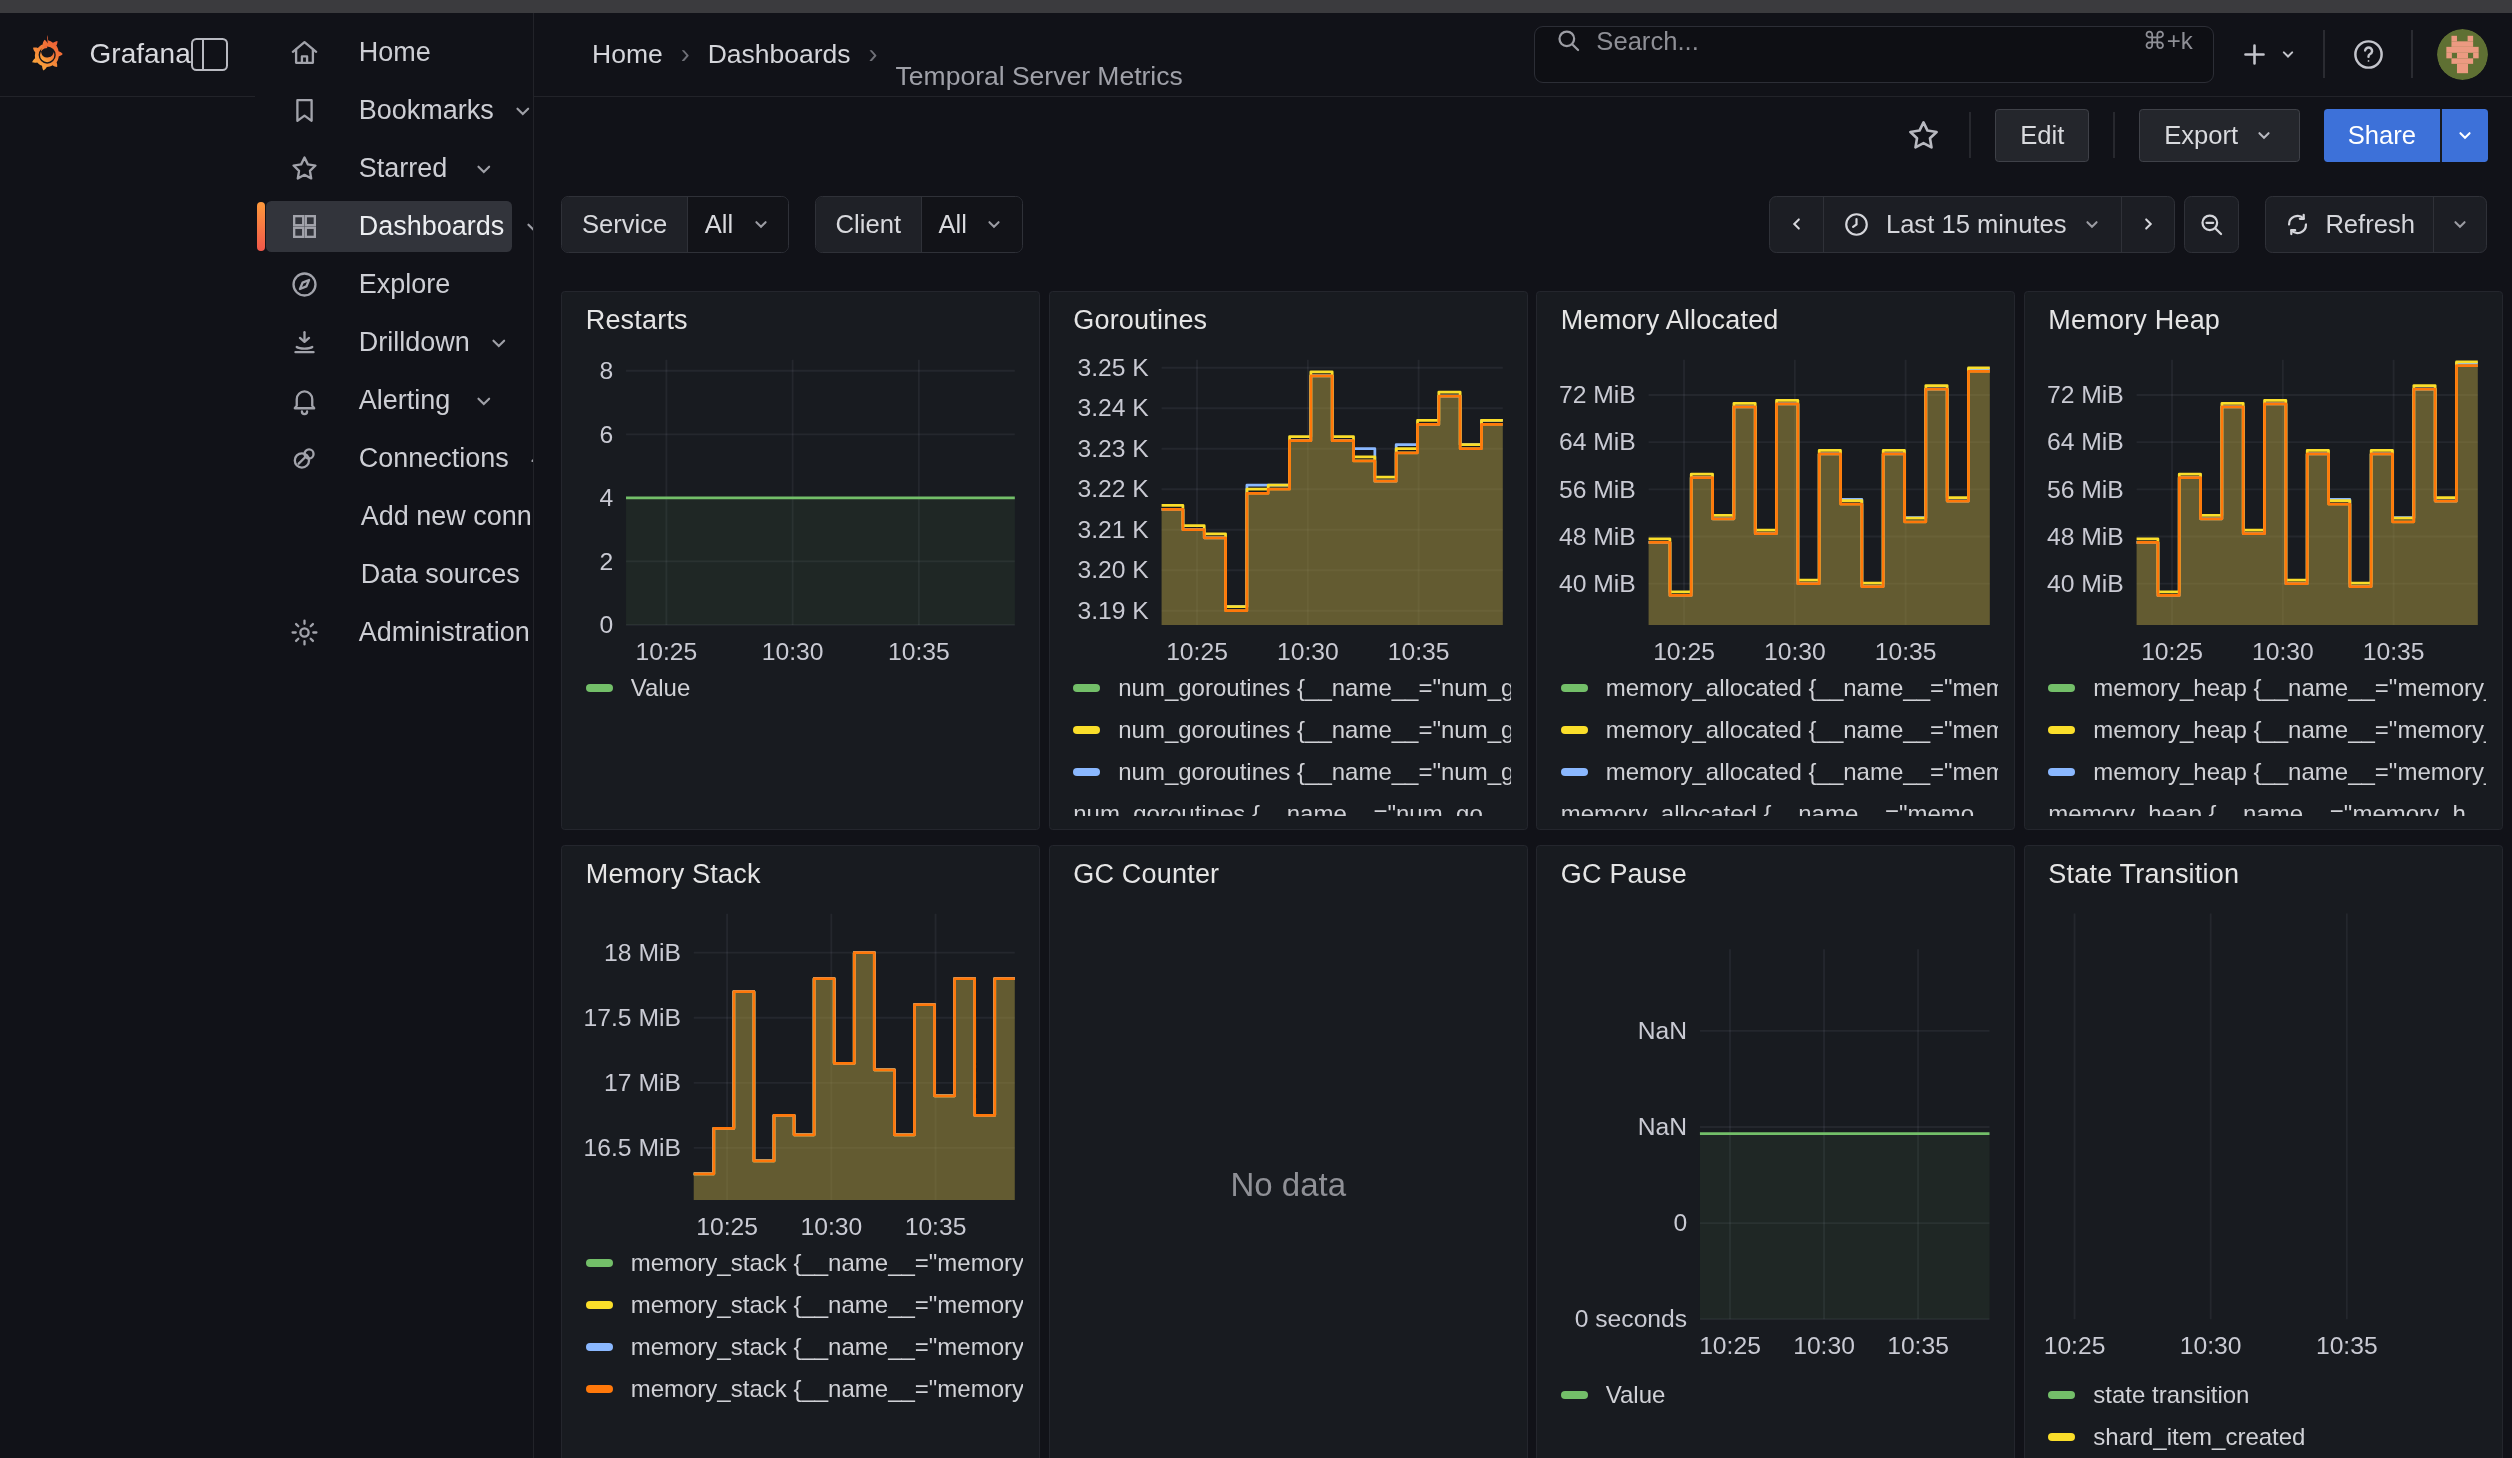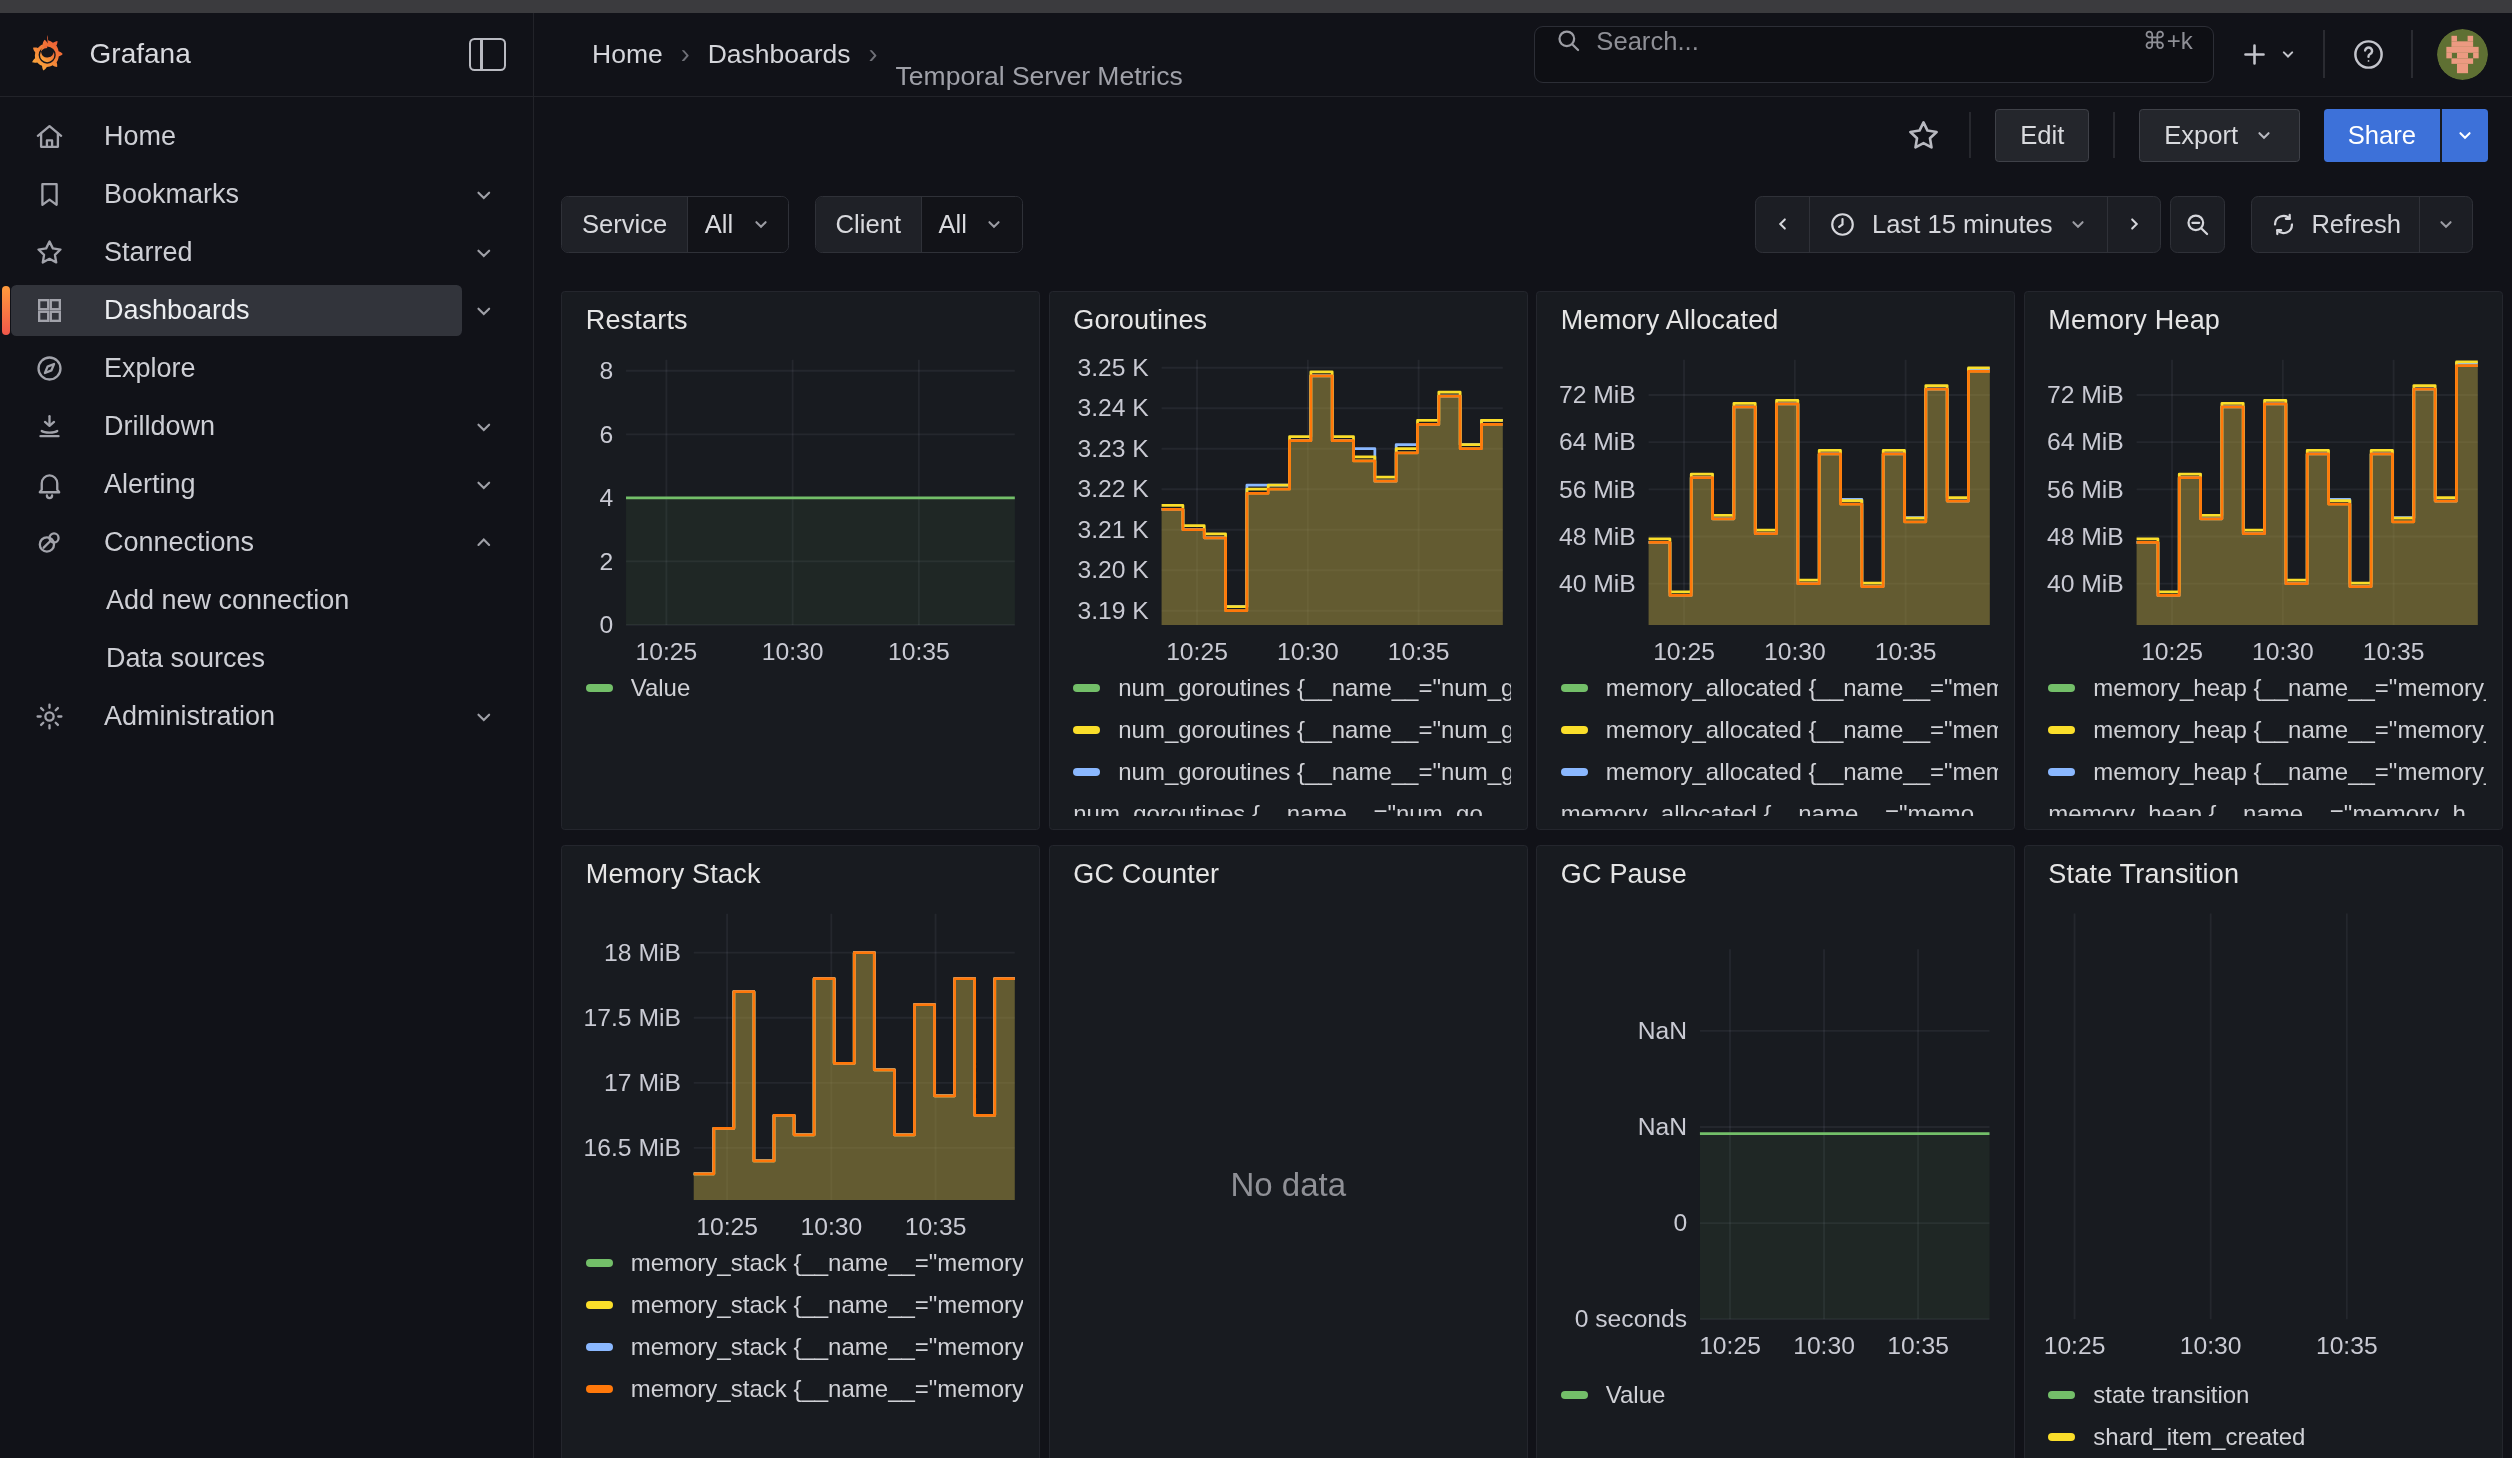--- a/index.html
+++ b/index.html
@@ -5,21 +5,21 @@
   * { box-sizing: border-box; }
   html,body { margin:0; padding:0; background:#000; }
   .screen {
     width:2512px; height:1458px; position:relative; overflow:hidden;
     background:#111218; font-family:"Liberation Sans", sans-serif; color:#d5d6db;
   }
   .top-strip { height:12.8px; background:#3b3b3e; }
   .chrome { display:flex; height:1445px; }
 
   
-  .left-col { width:534px; flex:none; border-right:1.8px solid #222329; display:flex; flex-direction:column; background:#111218; }
+  .left-col { width:534px; flex:none; border-right:1.8px solid #222329; display:flex; flex-direction:row; background:#111218; }
   .brand-row { height:84px; flex:none; display:flex; align-items:center; padding:0 27px 0 25.6px; border-bottom:1.8px solid #222329; }
   .brand-logo { width:42px; height:42px; flex:none; }
   .brand-name { font-size:28px; font-weight:500; margin-left:22px; color:#d8d9de; }
   .dock-icon { margin-left:auto; width:37px; height:33px; border:2.7px solid #b9bac1; border-radius:5.5px; position:relative; }
   .dock-icon::after { content:""; position:absolute; left:9px; top:0; bottom:0; width:2.7px; background:#b9bac1; }
 
   .sidebar { flex:1; padding-top:11px; overflow:hidden; }
   .nav-row { height:58px; display:flex; align-items:center; position:relative; padding:0 27px 0 11px; }
   .nav-btn { flex:1; height:51px; display:flex; align-items:center; gap:38px; padding:0 7.3px 0 22px; border-radius:5.5px; cursor:pointer; }
   .nav-row.active .nav-btn { background:#32343b; }
@@ -47,21 +47,21 @@
 
   .actions-row { height:77px; flex:none; display:flex; align-items:center; justify-content:flex-end; padding:0 24px; }
   .act-divider { width:1.8px; height:46px; background:#27282e; margin:0 24px; }
   .icon-btn { width:44px; height:44px; display:flex; align-items:center; justify-content:center; color:#b9bac1; cursor:pointer; }
   .btn { height:53px; display:flex; align-items:center; padding:0 24px; border-radius:3.7px; font-size:25.6px; font-weight:500; color:#d9dade; background:#24262c; border:1.8px solid #3f4148; cursor:pointer; gap:14.6px; }
   .btn .chev { color:#b9bac1; }
   .share-group { display:flex; margin-left:24px; }
   .btn-primary { background:#3d71d9; border:none; color:#fff; border-radius:3.7px 0 0 3.7px; }
   .btn-primary-caret { background:#3d71d9; border:none; border-left:2.7px solid #181a20; border-radius:0 3.7px 3.7px 0; width:48px; display:flex; align-items:center; justify-content:center; color:#fff; cursor:pointer; }
 
-  .controls-row { height:57px; flex:none; margin:22px 39px 0 27px; display:flex; align-items:center; }
+  .controls-row { height:57px; flex:none; margin:22px 25px 0 27px; display:flex; align-items:center; }
   .pill { display:flex; height:57px; border:1.8px solid #2f3138; border-radius:7.3px; overflow:hidden; margin-right:25.6px; }
   .pill-label { background:#1f2127; padding:0 20px; display:flex; align-items:center; font-size:25.6px; color:#d8d9dd; }
   .pill-value { background:#121318; border-left:1.8px solid #2f3138; padding:0 16.4px; display:flex; align-items:center; gap:16.4px; font-size:25.6px; font-weight:500; color:#d8d9dd; cursor:pointer; }
   .chev { color:#9b9ca3; }
   .time-controls { margin-left:auto; display:flex; align-items:center; }
   .seg-group { display:flex; height:57px; border:1.8px solid #2f3138; border-radius:7.3px; background:#1c1e24; overflow:hidden; }
   .seg { display:flex; align-items:center; padding:0 18px; border-left:1.8px solid #2f3138; color:#d5d6db; font-size:25.6px; font-weight:500; gap:14.6px; cursor:pointer; }
   .seg:first-child { border-left:none; }
   .sq { width:53px; justify-content:center; padding:0; }
   .gap8 { width:9px; } .gap26 { width:25.6px; }

